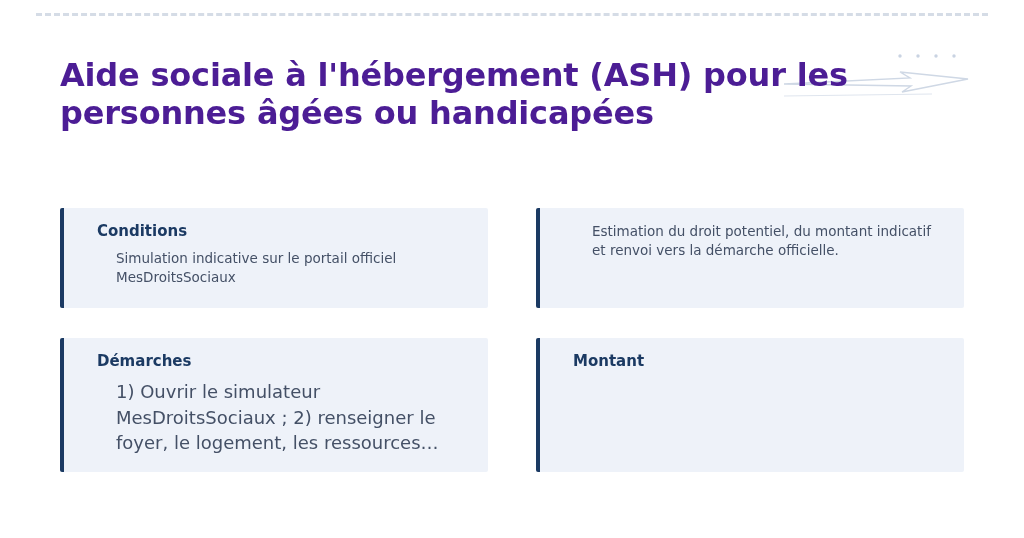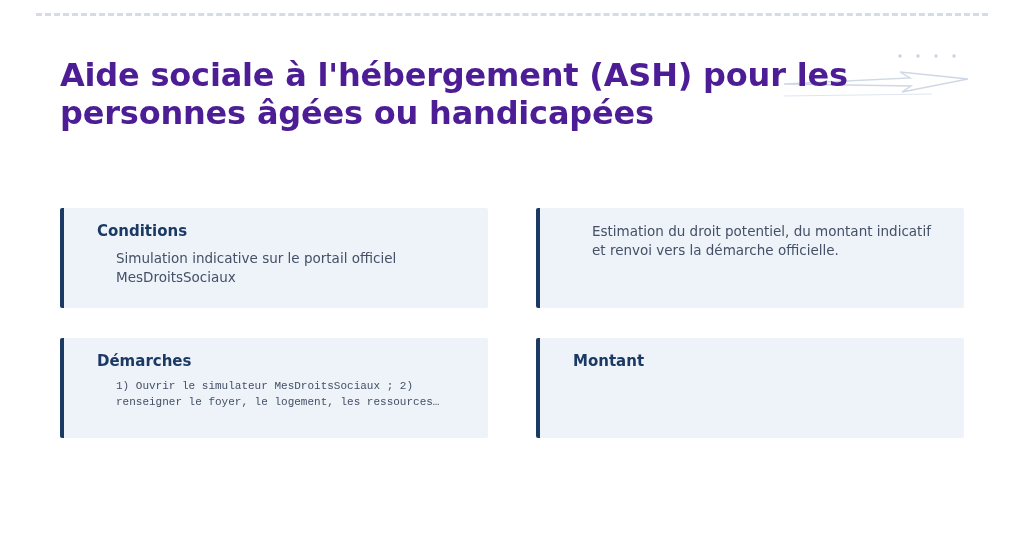--- a/index.html
+++ b/index.html
@@ -73,22 +73,21 @@
     color: #1b3a63;
     margin: 0 0 9px 0;
   }
   .card-body {
     font-size: 13.5px;
     line-height: 1.42;
     color: #445066;
     margin-left: 19px;
   }
   .card.small .card-body {
-    font-size: 11px;
-    font-family: Liberation Mono, monospace;
+    font-size: 18px;
   }
 </style>
 </head>
 <body>
 
 <div class="slide">
 
   <div class="top-rule"></div>
 
   <svg class="deco" viewBox="0 0 190 62">

